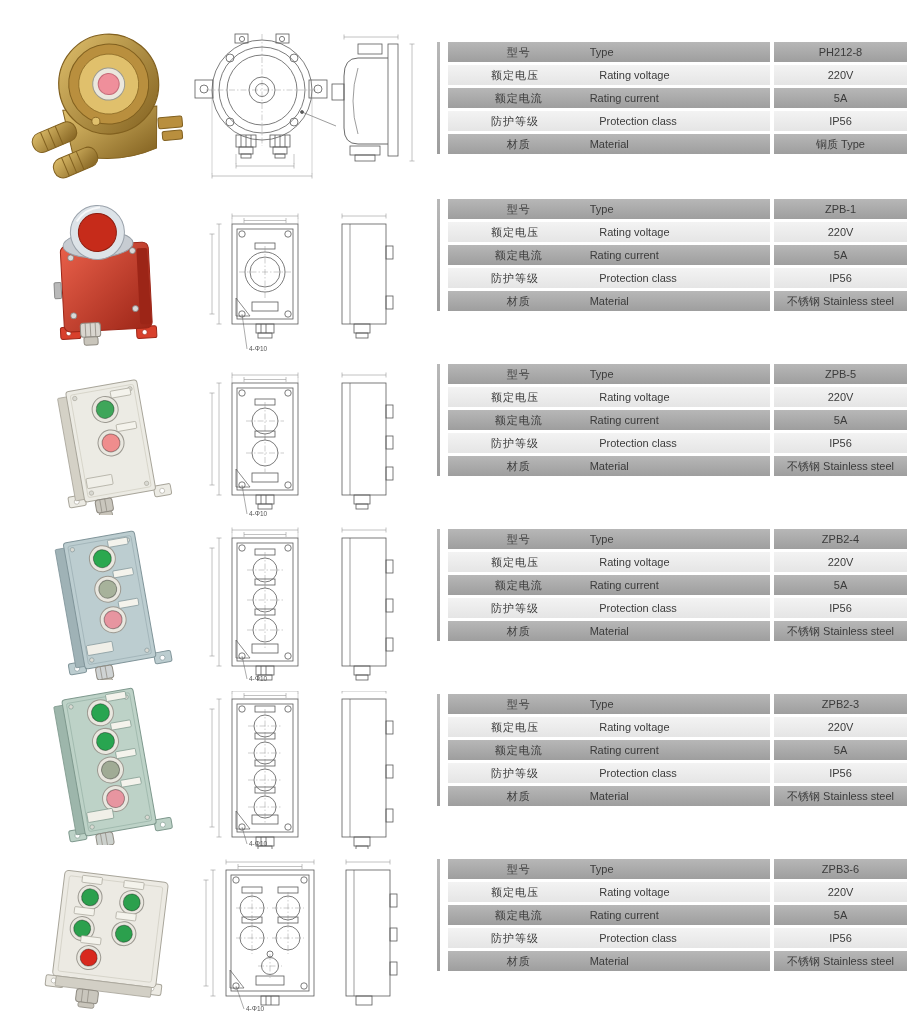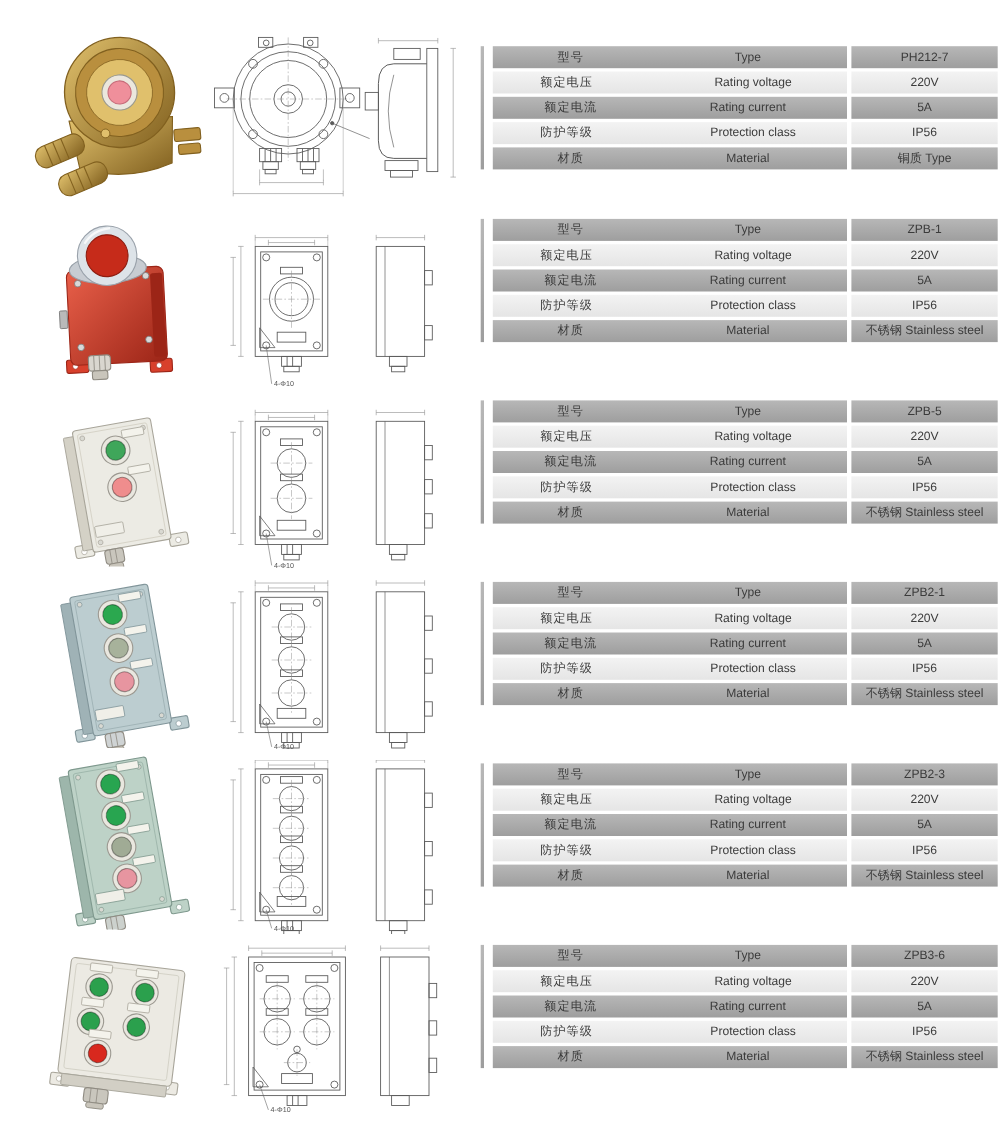--- a/index.html
+++ b/index.html
@@ -14,21 +14,21 @@
   .band:nth-of-type(6){top:850px;}
   .photo{position:absolute;left:28px;top:2px;width:165px;height:158px;}
   .drawing{position:absolute;left:190px;top:6px;width:245px;height:158px;}
   .spec{position:absolute;left:437px;width:470px;height:144px;display:flex;top:9px;}
   .band:nth-of-type(1) .spec{top:20px;}
   .spec-bar{width:3px;height:112px;background:linear-gradient(180deg,#b8b8b8,#9d9d9d);margin-right:8px;flex:0 0 3px;}
   .rows{display:flex;flex-direction:column;gap:3px;flex:1;}
   .spec-row{height:20px;display:flex;gap:4px;font-size:11px;color:#3b3b3b;}
   .labels{width:322px;display:flex;}
   .labels .cn{width:44%;text-align:center;line-height:20px;letter-spacing:1px;}
-  .labels .en{width:56%;text-align:center;line-height:20px;}
+  .labels .en{width:56%;line-height:20px;}
   .value{flex:1;text-align:center;line-height:20px;}
   .spec-row.dark .labels,.spec-row.dark .value{background:linear-gradient(180deg,#b7b7b7,#9e9e9e);}
   .spec-row.light .labels,.spec-row.light .value{background:linear-gradient(180deg,#f3f3f3,#e5e5e5);gap:17px;}
 </style>
 </head>
 <body>
 
 <div class="page">
   <div class="band">
     <div class="photo"><svg viewBox="0 0 165 158" width="165" height="158" xmlns="http://www.w3.org/2000/svg">
@@ -121,21 +121,21 @@
           <line x1="208" y1="6.5" x2="208" y2="11.5" stroke="#8f8f8f" stroke-width="0.55"></line>
         </svg></div>
     <div class="spec">
       <div class="spec-bar"></div>
       <div class="rows">
   <div class="spec-row dark">
     <div class="labels">
       <span class="cn">型号</span>
       <span class="en">Type</span>
     </div>
-    <div class="value">PH212-7</div>
+    <div class="value">PH212-8</div>
   </div>
 
   <div class="spec-row light">
     <div class="labels">
       <span class="cn">额定电压</span>
       <span class="en">Rating voltage</span>
     </div>
     <div class="value">220V</div>
   </div>
 
@@ -491,21 +491,21 @@
           <line x1="196" y1="1.5" x2="196" y2="6.5" stroke="#8f8f8f" stroke-width="0.55"></line>
         </svg></div>
     <div class="spec">
       <div class="spec-bar"></div>
       <div class="rows">
   <div class="spec-row dark">
     <div class="labels">
       <span class="cn">型号</span>
       <span class="en">Type</span>
     </div>
-    <div class="value">ZPB2-1</div>
+    <div class="value">ZPB2-4</div>
   </div>
 
   <div class="spec-row light">
     <div class="labels">
       <span class="cn">额定电压</span>
       <span class="en">Rating voltage</span>
     </div>
     <div class="value">220V</div>
   </div>
 

